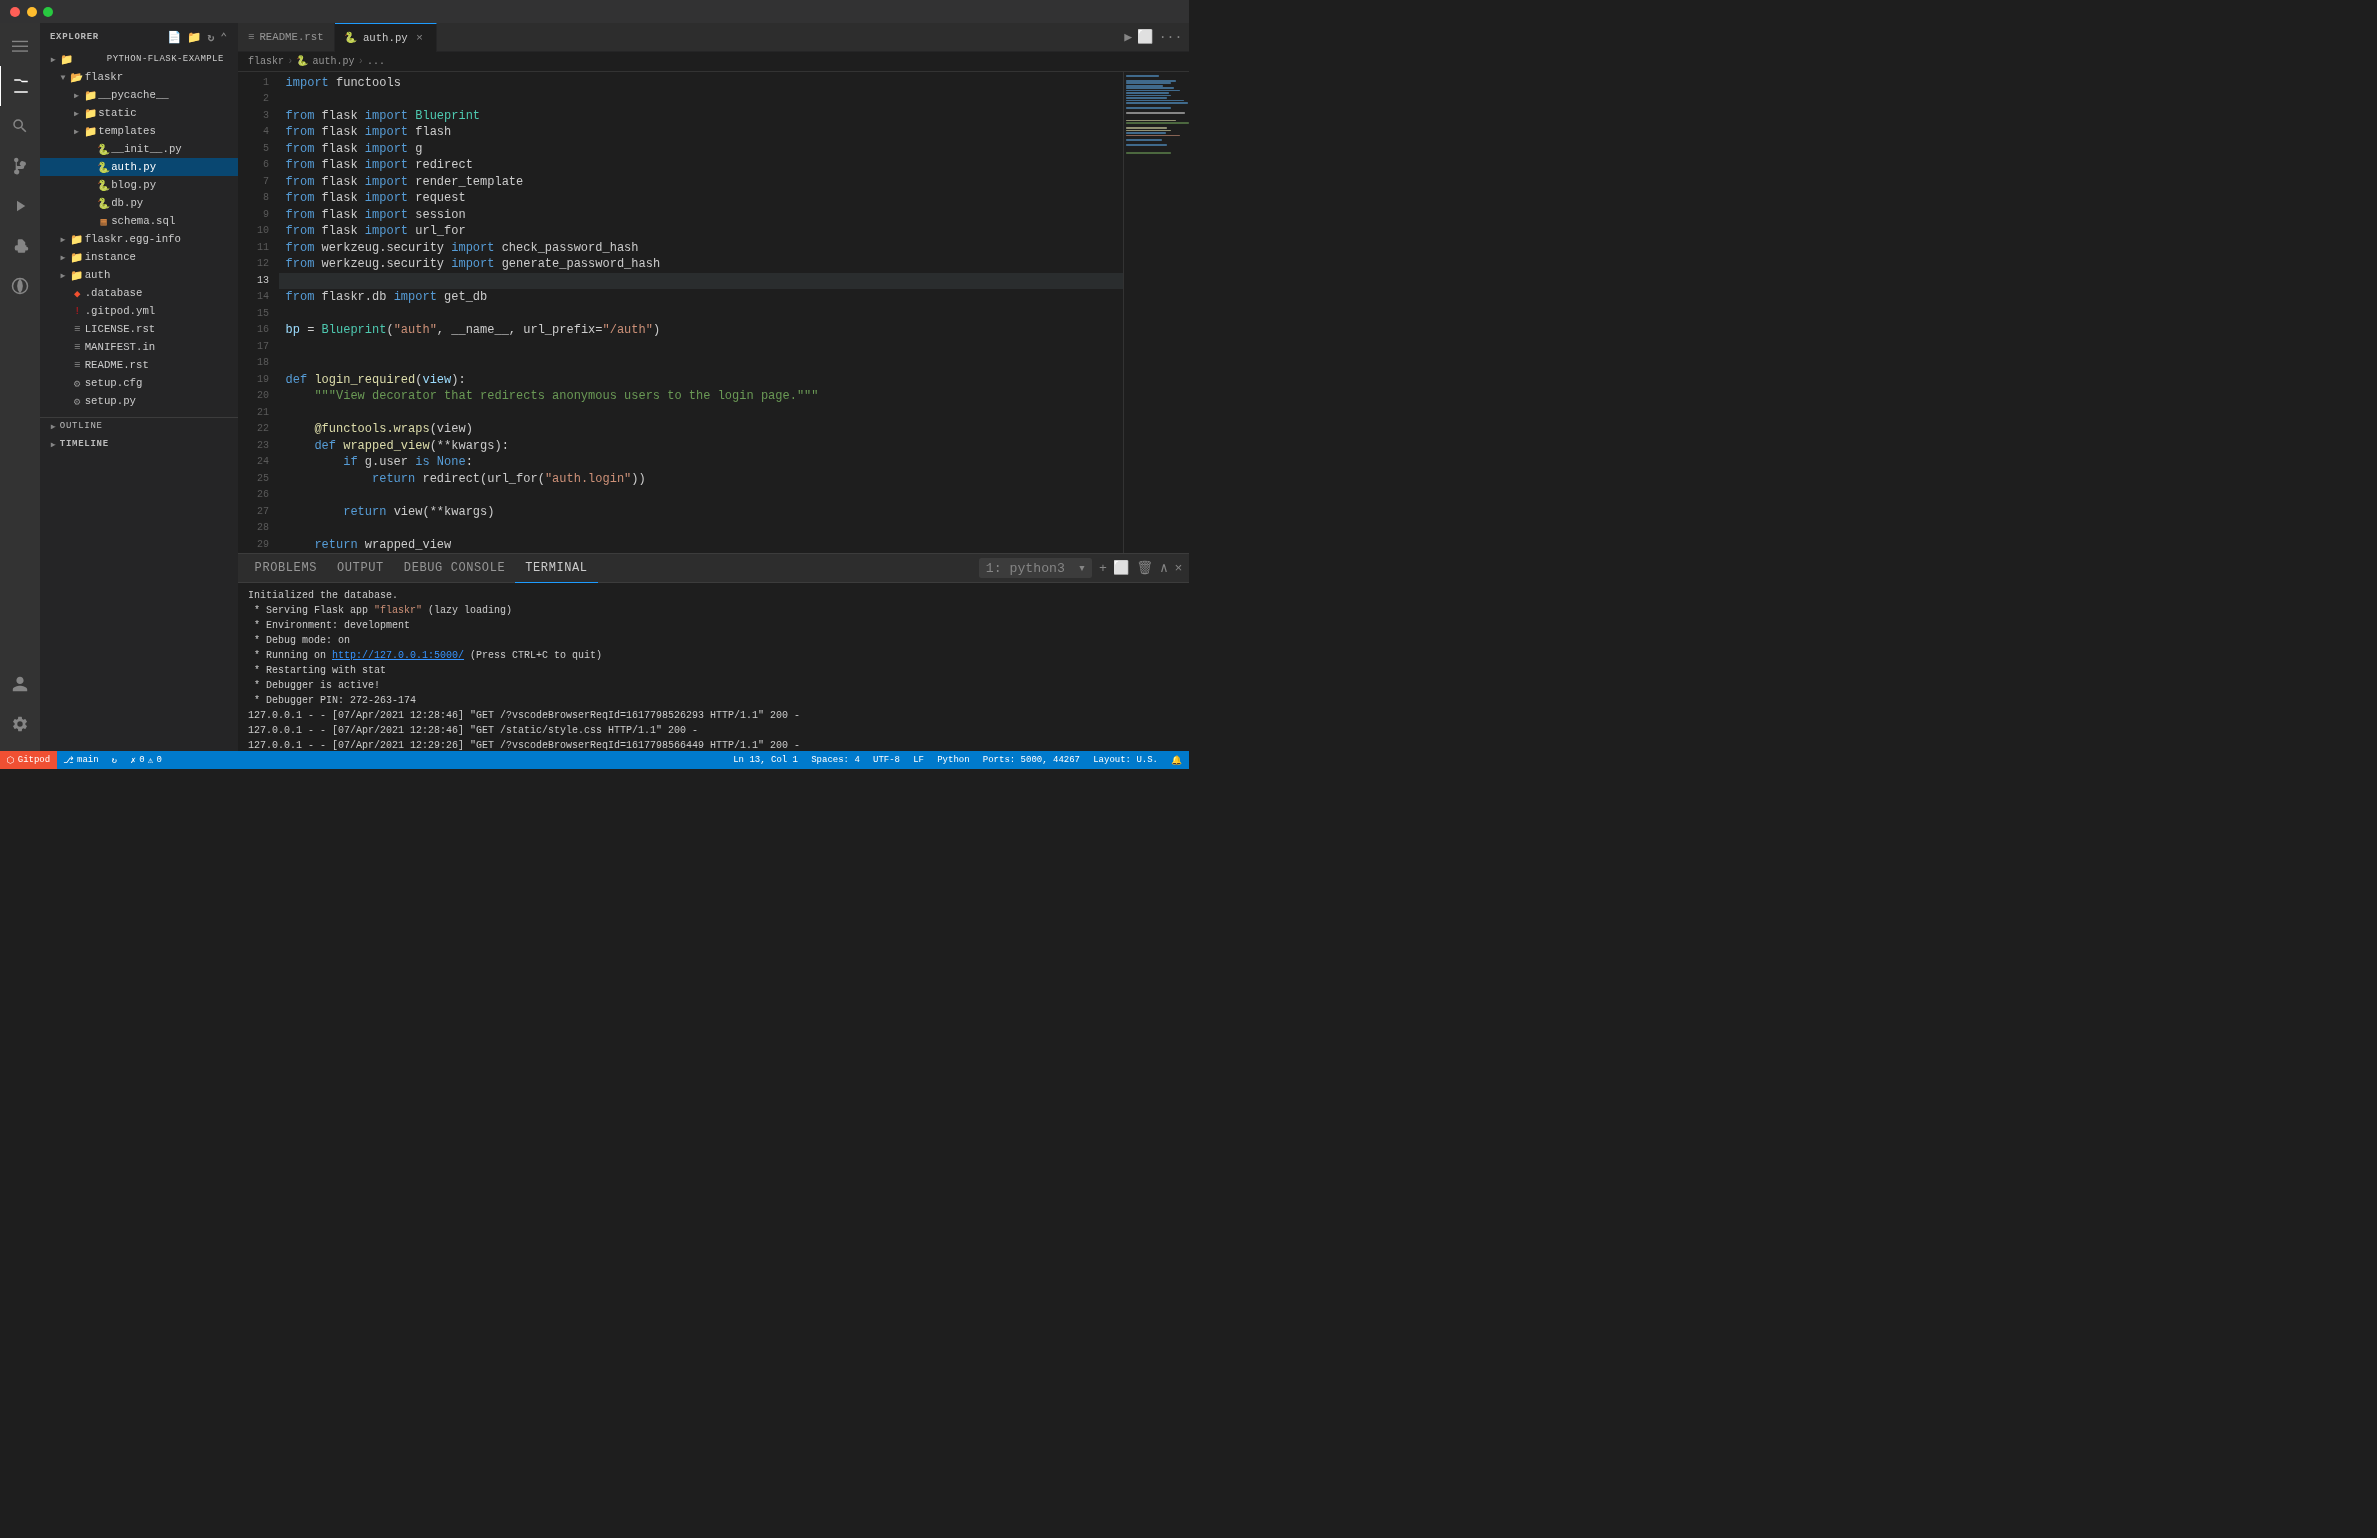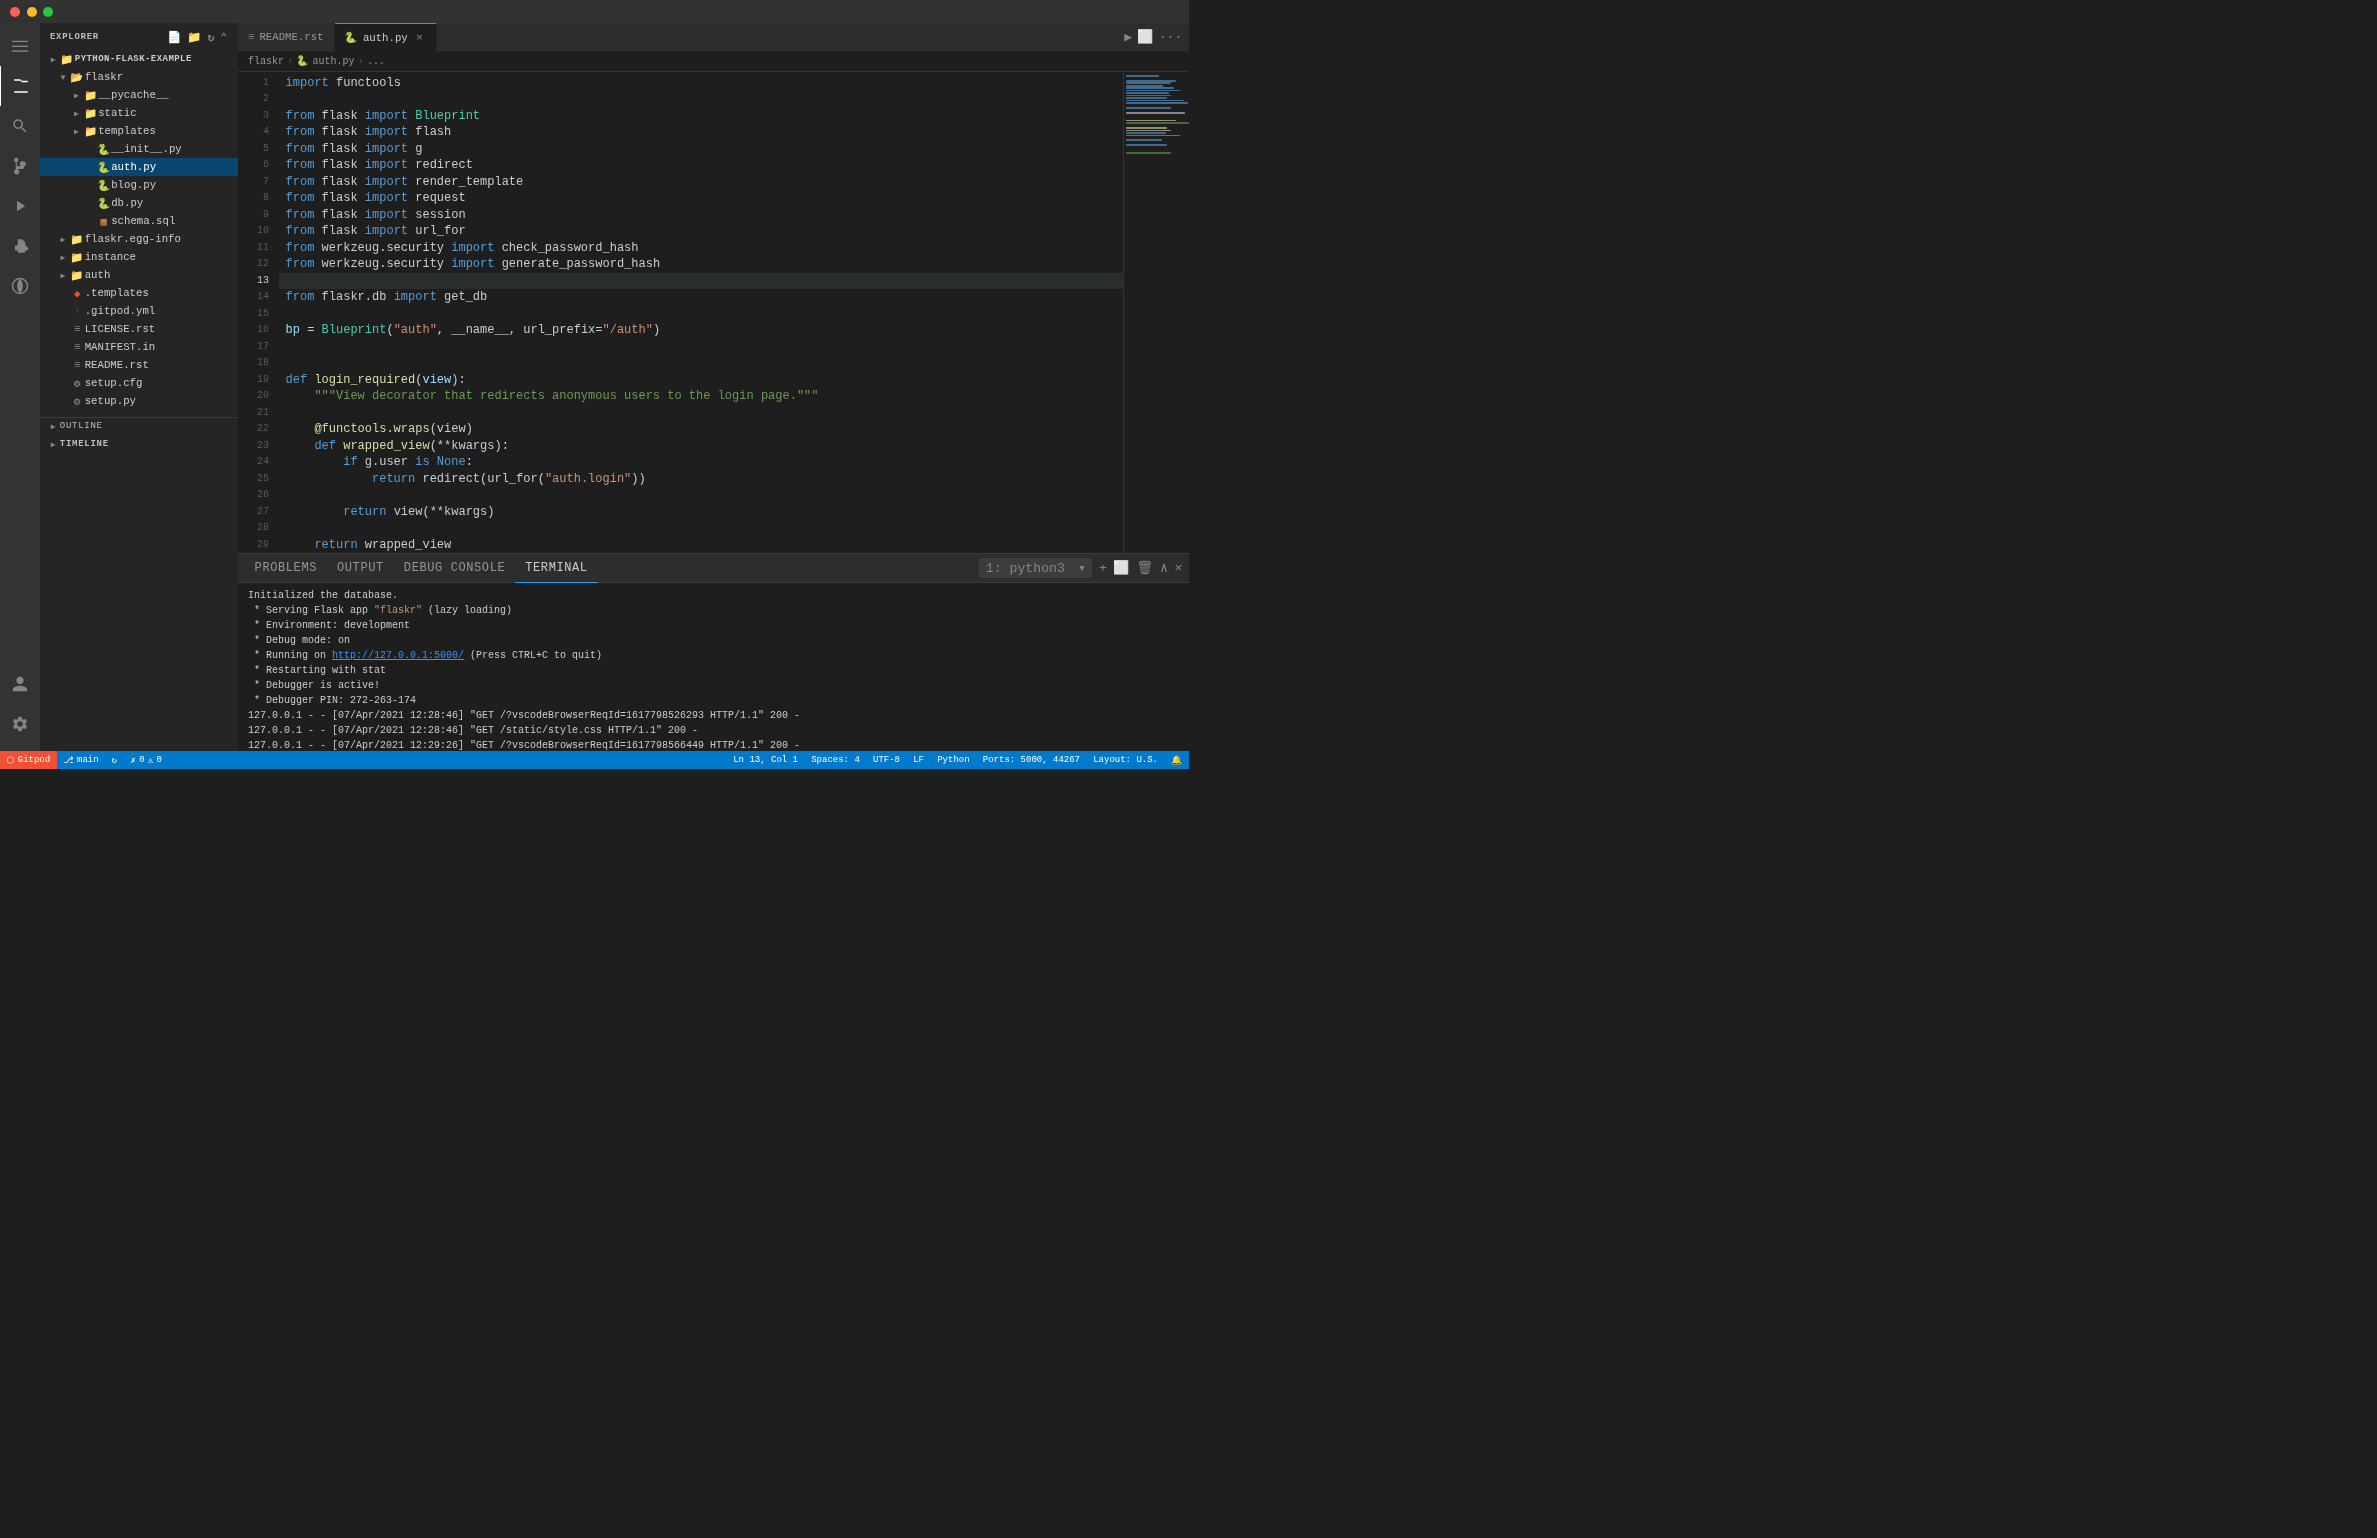--- a/index.html
+++ b/index.html
@@ -441,21 +441,21 @@
         <span title="New Folder">📁</span>
         <span title="Refresh">↻</span>
         <span title="Collapse">⌃</span>
       </div>
     </div>
     <div class="sidebar-content">
 
       <div class="tree-item" style="padding-left:6.6px;">
         <span class="arrow">▶</span>
         <span class="file-icon" style="color:#e8ab70;">📁</span>
-        <span class="label" style="font-weight:700;font-size:9px;letter-spacing:0.05em;text-transform:uppercase;color:#cccccc;">PYTHON-FLASK-EXAMPLE</span>
+        <span class="label" style="font-weight:400;font-size:9px;letter-spacing:0.05em;text-transform:uppercase;color:#cccccc;margin-left:32px;">PYTHON-FLASK-EXAMPLE</span>
       </div>
 
       <div class="tree-item" style="padding-left:16.5px;">
         <span class="arrow">▼</span>
         <span class="file-icon icon-folder">📂</span>
         <span class="label">flaskr</span>
       </div>
 
       <div class="tree-item" style="padding-left:30px;">
         <span class="arrow">▶</span>
@@ -519,21 +519,21 @@
 
       <div class="tree-item" style="padding-left:16.5px;">
         <span class="arrow">▶</span>
         <span class="file-icon icon-folder">📁</span>
         <span class="label">auth</span>
       </div>
 
       <div class="tree-item" style="padding-left:16.5px;">
         <span class="arrow" style="width:13.2px;"></span>
         <span class="file-icon" style="color:#F1502F;">◆</span>
-        <span class="label">.templates</span>
+        <span class="label">.database</span>
       </div>
 
       <div class="tree-item" style="padding-left:16.5px;">
         <span class="arrow" style="width:13.2px;"></span>
         <span class="file-icon" style="color:#CB171E;">!</span>
         <span class="label">.gitpod.yml</span>
       </div>
 
       <div class="tree-item" style="padding-left:16.5px;">
         <span class="arrow" style="width:13.2px;"></span>

